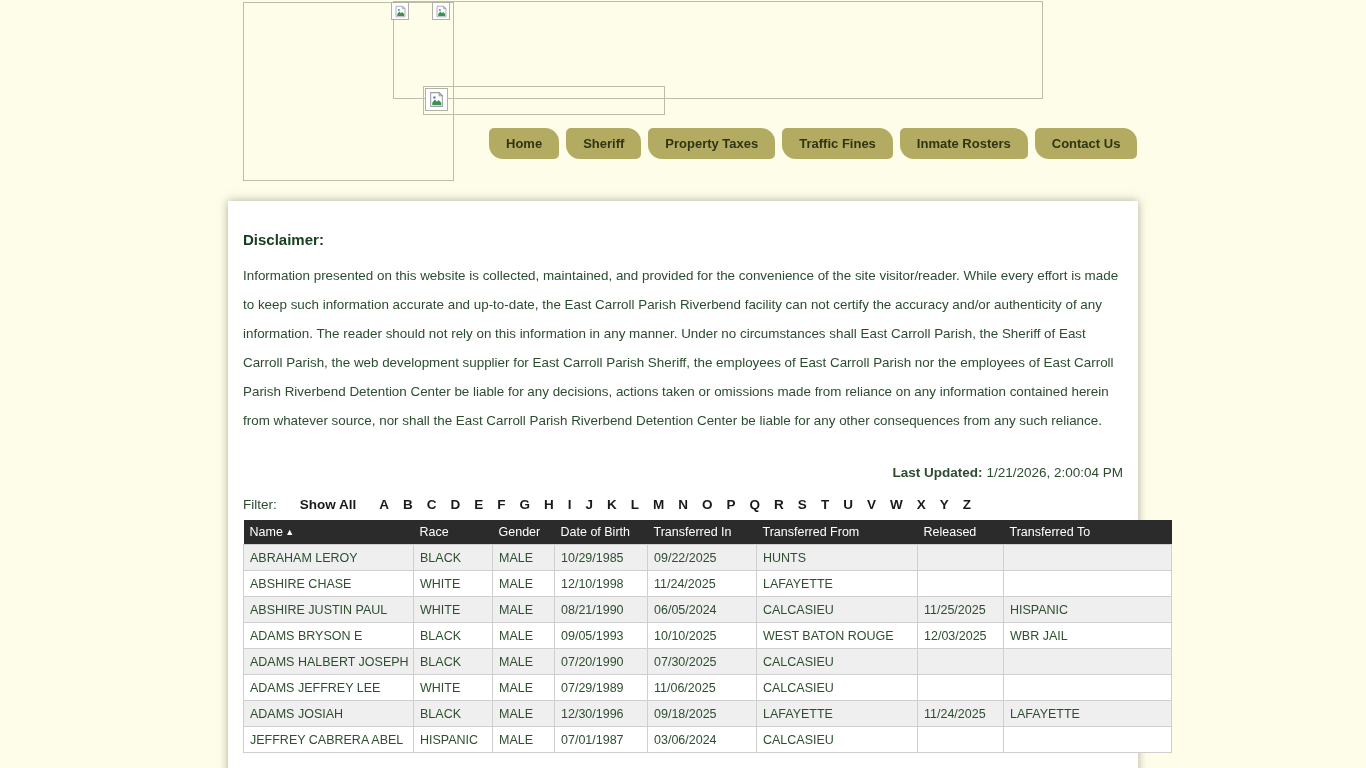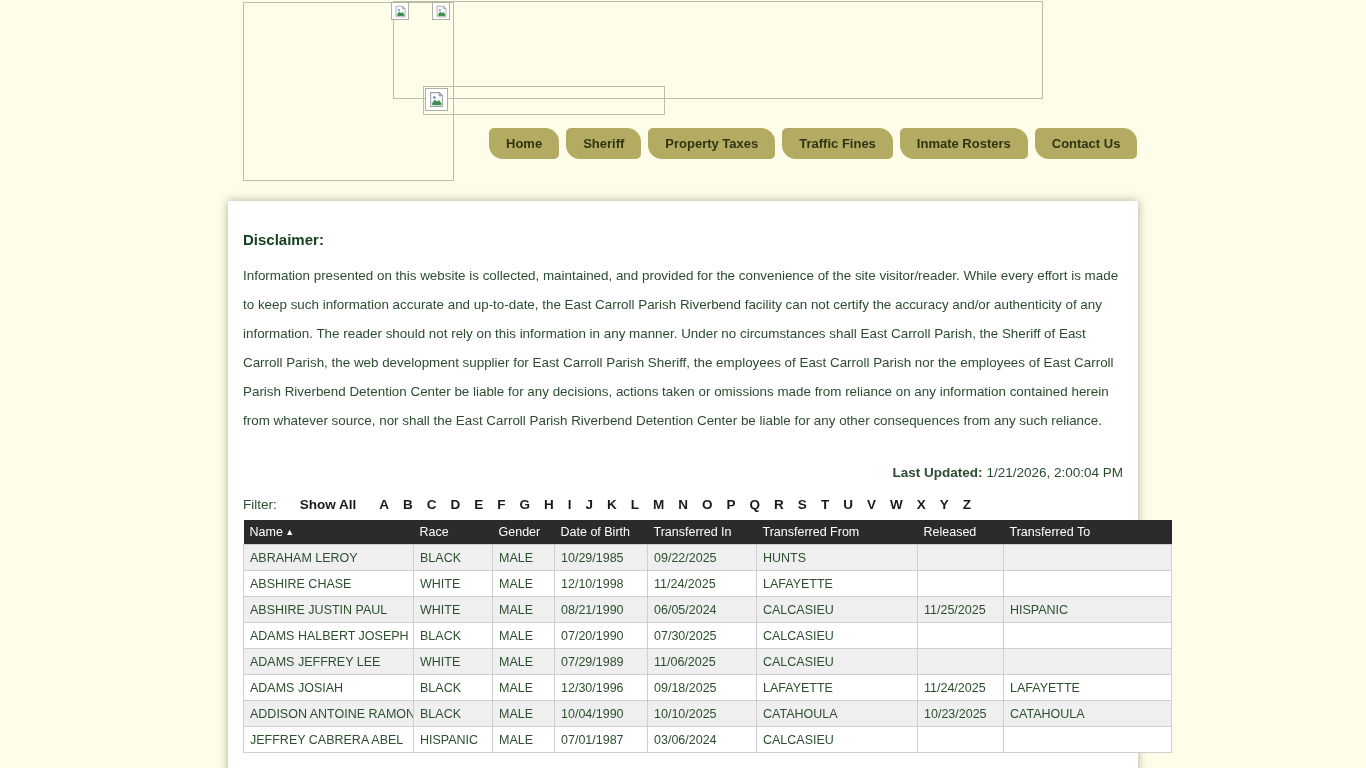--- a/index.html
+++ b/index.html
@@ -202,20 +202,30 @@
           <td>ABSHIRE JUSTIN PAUL</td>
           <td>WHITE</td>
           <td>MALE</td>
           <td>08/21/1990</td>
           <td>06/05/2024</td>
           <td>CALCASIEU</td>
           <td>11/25/2025</td>
           <td>HISPANIC</td>
         </tr>
         <tr>
+          <td>ADAMS BRYSON E</td>
+          <td>BLACK</td>
+          <td>MALE</td>
+          <td>09/05/1993</td>
+          <td>10/10/2025</td>
+          <td>WEST BATON ROUGE</td>
+          <td>12/03/2025</td>
+          <td>WBR JAIL</td>
+        </tr>
+        <tr>
           <td>ADAMS HALBERT JOSEPH</td>
           <td>BLACK</td>
           <td>MALE</td>
           <td>07/20/1990</td>
           <td>07/30/2025</td>
           <td>CALCASIEU</td>
           <td></td>
           <td></td>
         </tr>
         <tr>
@@ -232,30 +242,20 @@
           <td>ADAMS JOSIAH</td>
           <td>BLACK</td>
           <td>MALE</td>
           <td>12/30/1996</td>
           <td>09/18/2025</td>
           <td>LAFAYETTE</td>
           <td>11/24/2025</td>
           <td>LAFAYETTE</td>
         </tr>
         <tr>
-          <td>ADDISON ANTOINE RAMON</td>
-          <td>BLACK</td>
-          <td>MALE</td>
-          <td>10/04/1990</td>
-          <td>10/10/2025</td>
-          <td>CATAHOULA</td>
-          <td>10/23/2025</td>
-          <td>CATAHOULA</td>
-        </tr>
-        <tr>
           <td>JEFFREY CABRERA ABEL</td>
           <td>HISPANIC</td>
           <td>MALE</td>
           <td>07/01/1987</td>
           <td>03/06/2024</td>
           <td>CALCASIEU</td>
           <td></td>
           <td></td>
         </tr>
       </tbody>

